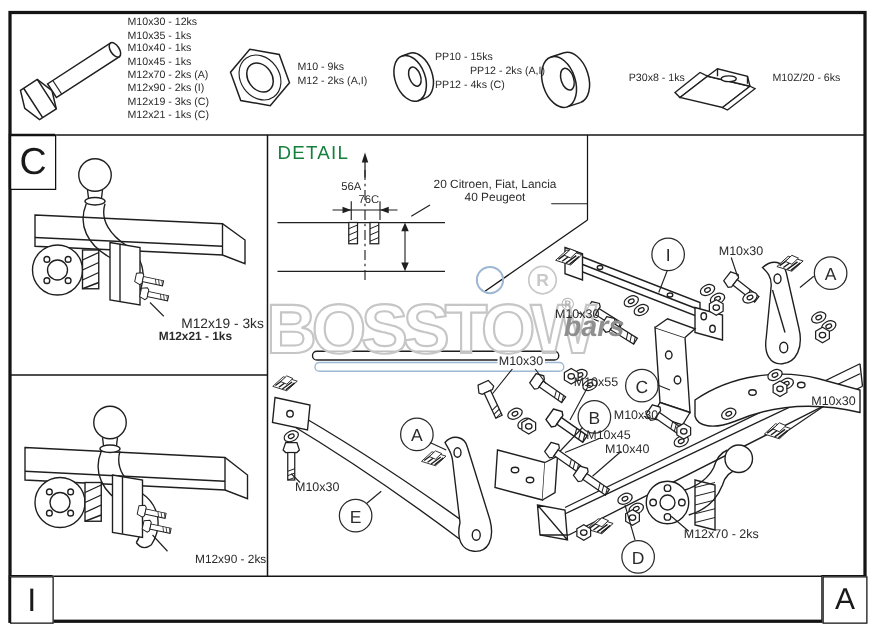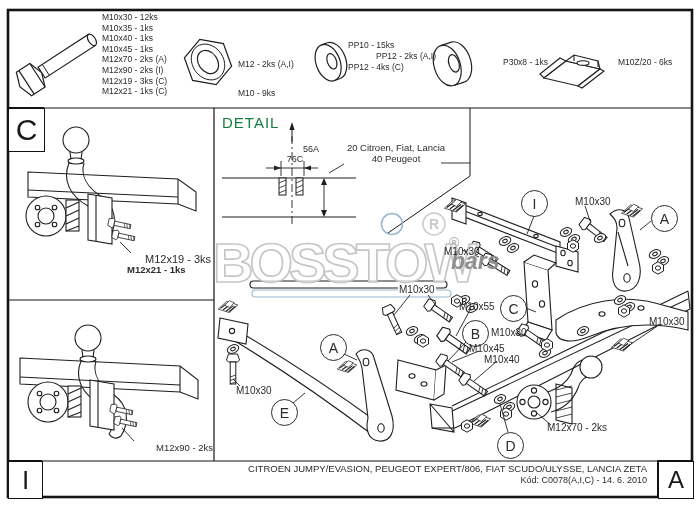--- a/index.html
+++ b/index.html
@@ -302,39 +302,39 @@
   <div class="legend-lines" style="position:absolute;left:102px;top:12px;">
     <div>M10x30 - 12ks</div>
     <div>M10x35 - 1ks</div>
     <div>M10x40 - 1ks</div>
     <div>M10x45 - 1ks</div>
     <div>M12x70 - 2ks (A)</div>
     <div>M12x90 - 2ks (I)</div>
     <div>M12x19 - 3ks (C)</div>
     <div>M12x21 - 1ks (C)</div>
   </div>
-  <div class="lbl-s" style="left:238px;top:48px;margin-top:40px;">M10 - 9ks</div>
+  <div class="lbl-s" style="left:238px;top:48px;">M10 - 9ks</div>
   <div class="lbl-s" style="left:238px;top:59px;">M12 - 2ks (A,I)</div>
   <div class="lbl-s" style="left:348px;top:40px;">PP10 - 15ks</div>
   <div class="lbl-s" style="left:348px;top:51px;padding-left:28px;">PP12 - 2ks (A,I)</div>
   <div class="lbl-s" style="left:348px;top:62px;">PP12 - 4ks (C)</div>
   <div class="lbl-s" style="left:503px;top:57px;">P30x8 - 1ks</div>
   <div class="lbl-s" style="left:618px;top:57px;">M10Z/20 - 6ks</div>
 </div>
 
 <div class="cornerbox" style="left:8px;top:108px;width:35px;height:42px;font-size:30px;">C</div>
 <div class="cornerbox" style="left:8px;top:461px;width:33px;height:36px;font-size:26px;">I</div>
 <div class="cornerbox" style="left:658px;top:461px;width:34px;height:36px;font-size:24px;">A</div>
 
 <div class="lbl" style="left:145px;top:253px;font-size:11px;">M12x19 - 3ks</div>
 <div class="lbl" style="left:127px;top:264px;font-size:9.5px;font-weight:bold;">M12x21 - 1ks</div>
 <div class="lbl" style="left:136px;top:442px;font-size:9.5px;padding-left:20px;">M12x90 - 2ks</div>
 
 <div class="detail-title" style="left:222px;top:114px;">DETAIL</div>
-<div class="dim" style="left:296px;top:144px;">56A</div>
+<div class="dim" style="left:266px;top:144px;">56A</div>
 <div class="dim" style="left:280px;top:154px;">76C</div>
 <div class="note" style="left:338px;top:142px;">20 Citroen, Fiat, Lancia</div>
 <div class="note" style="left:338px;top:153px;">40 Peugeot</div>
 
 <div class="lbl" style="left:575px;top:196px;">M10x30</div>
 <div class="lbl" style="left:444px;top:246px;">M10x30</div>
 <div class="lbl bg" style="left:398px;top:284px;">M10x30</div>
 <div class="lbl" style="left:459px;top:301px;">M10x55</div>
 <div class="lbl" style="left:491px;top:327px;">M10x30</div>
 <div class="lbl" style="left:469px;top:343px;">M10x45</div>
@@ -344,18 +344,14 @@
 <div class="lbl" style="left:547px;top:422px;">M12x70 - 2ks</div>
 
 <div class="callout" style="left:521px;top:190px;">I</div>
 <div class="callout" style="left:651px;top:205px;">A</div>
 <div class="callout" style="left:500px;top:295px;">C</div>
 <div class="callout" style="left:462px;top:320px;">B</div>
 <div class="callout" style="left:320px;top:334px;">A</div>
 <div class="callout" style="left:271px;top:399px;">E</div>
 <div class="callout" style="left:497px;top:432px;">D</div>
 
-<div class="footer">
-  <div class="veh">CITROEN JUMPY/EVASION, PEUGEOT EXPERT/806, FIAT SCUDO/ULYSSE, LANCIA ZETA</div>
-  <div class="code">Kód: C0078(A,I,C) - 14. 6. 2010</div>
+
 </div>
 
-</div>
-
 </body></html>

